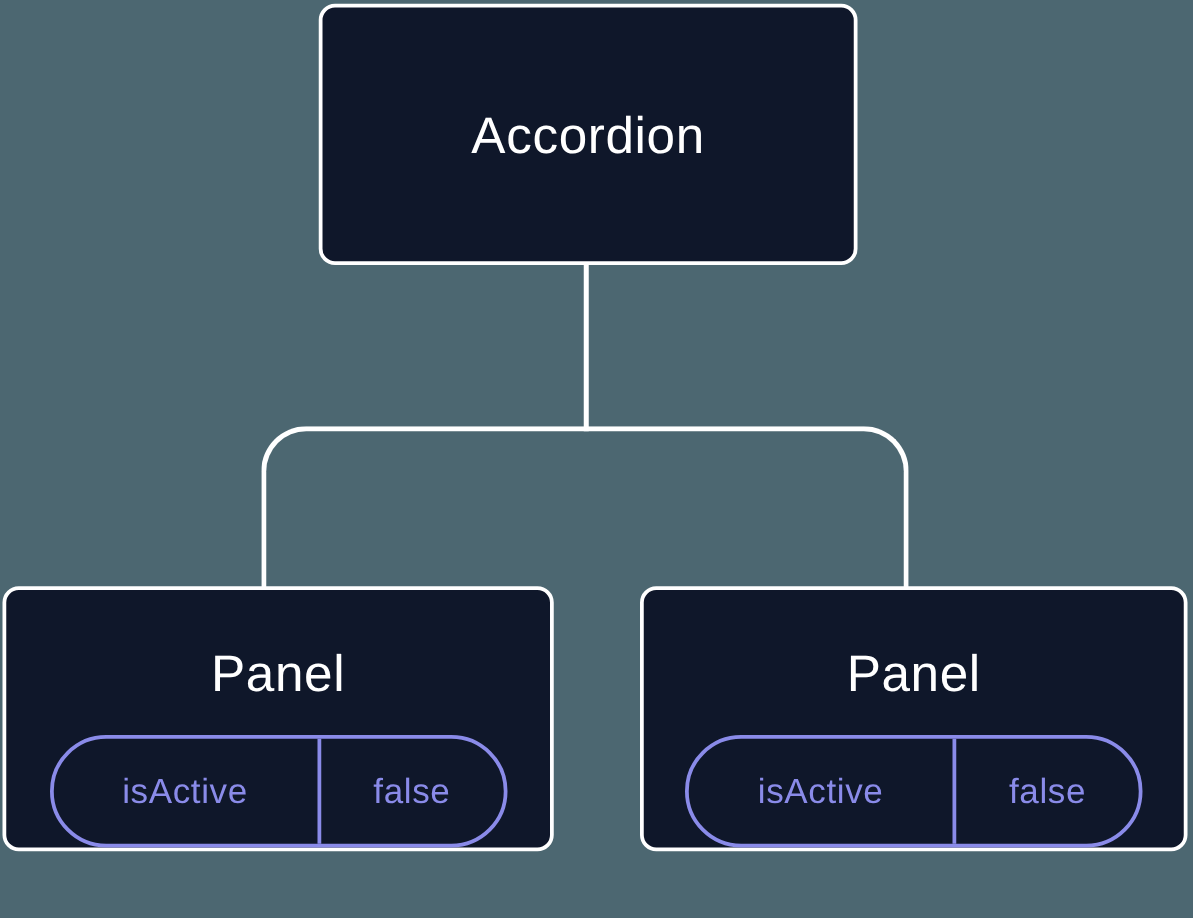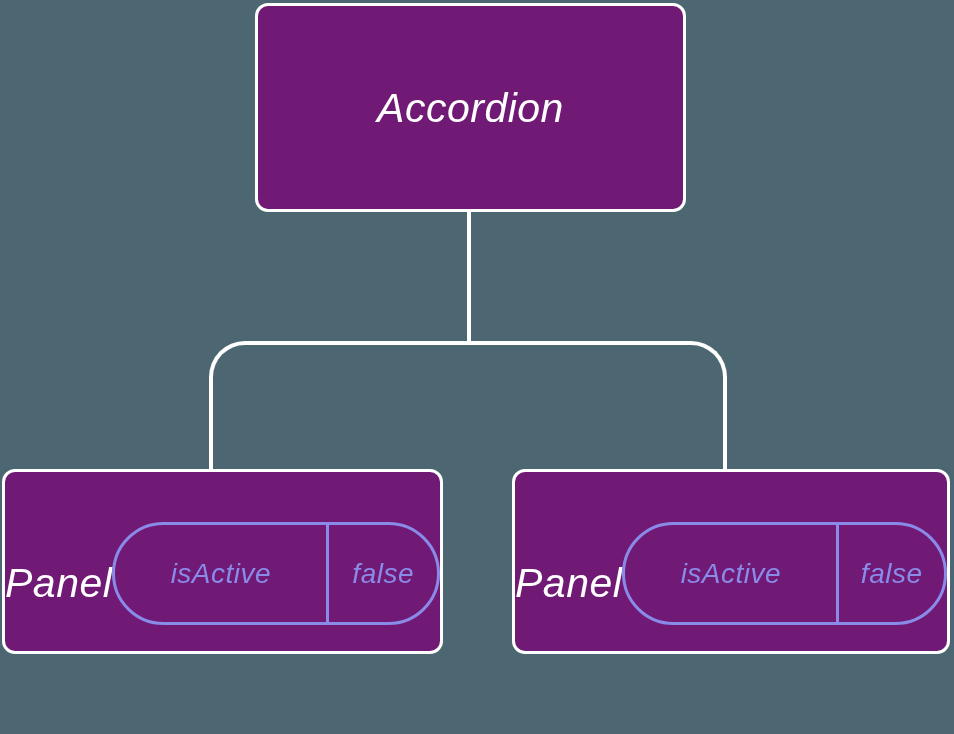--- a/index.html
+++ b/index.html
@@ -9,25 +9,24 @@
     background: #4C6771;
     position: relative;
     overflow: hidden;
     font-family: "Liberation Sans", sans-serif;
   }
   .canvas { position: absolute; inset: 0; }
 
   .node {
     position: absolute;
     box-sizing: border-box;
-    background: #701a75;
+    background: #0f172a;
     border: 3px solid #FFFFFF;
     border-radius: 13px;
     color: #FFFFFF;
-    font-style: italic;
   }
 
   .root-node {
     left: 255px; top: 3px;
     width: 431px; height: 209px;
     display: flex; align-items: center; justify-content: center;
   }
 
   .node-label {
     font-size: 41px;
@@ -50,23 +49,23 @@
     left: 209px; top: 341px;
     width: 518px; height: 131px;
     border: 4px solid #FFFFFF;
     border-bottom: none;
     border-radius: 36px 36px 0 0;
     background: transparent;
   }
 
   .panel-node {
     top: 469px;
-    height: 185px;
+    height: 212px;
     display: flex;
-    flex-direction: row;
+    flex-direction: column;
     align-items: center;
   }
   .panel-left  { left: 2px;   width: 441px; }
   .panel-right { left: 512px; width: 438px; }
 
   .panel-node .node-label { margin-top: 42px; }
 
   .state-pill {
     box-sizing: border-box;
     margin-top: 24px;

